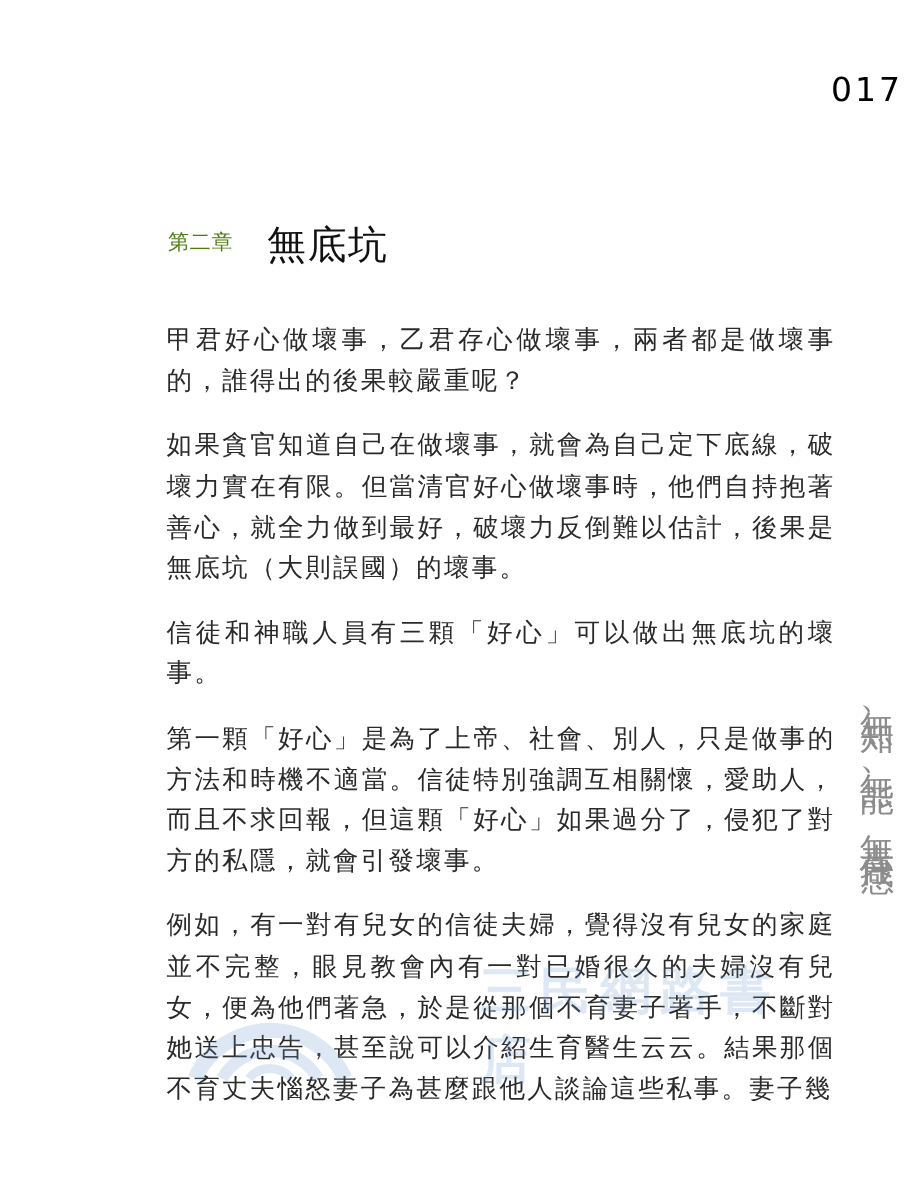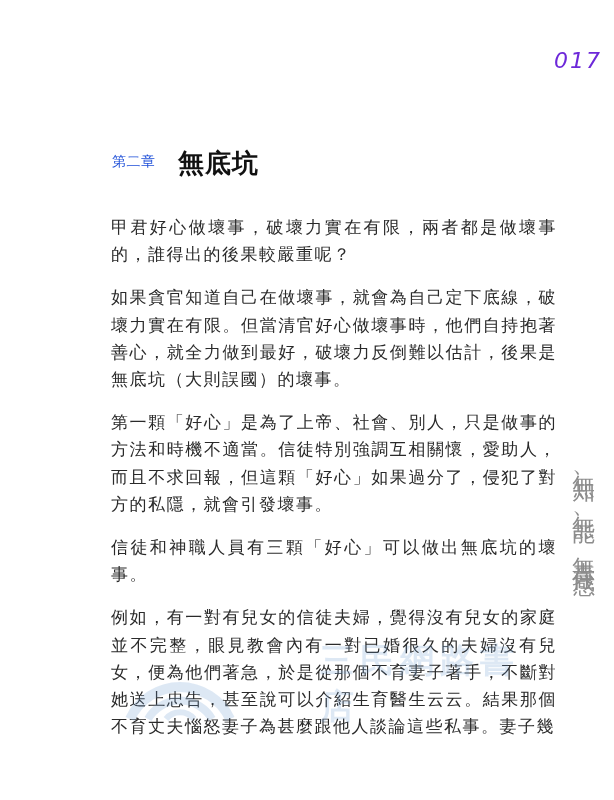--- a/index.html
+++ b/index.html
@@ -3,29 +3,29 @@
 <meta charset="utf-8">
 <style>
   html, body { margin: 0; padding: 0; }
   body {
     width: 614px; height: 800px; background: #ffffff; position: relative; overflow: hidden;
     font-family: "DejaVu Serif", "Liberation Serif", serif;
   }
   .page-number {
     position: absolute; right: 12px; top: 48px;
     font-family: "DejaVu Sans", "Liberation Sans", sans-serif;
-    font-size: 22px; color: #6d28d9; letter-spacing: 2px; font-style: italic;
+    font-size: 22px; color: #000000; letter-spacing: 2px;
   }
   .chapter-label {
     position: absolute; left: 112px; top: 153px;
-    font-size: 14px; color: #1d4ed8; letter-spacing: 0.5px;
+    font-size: 14px; color: #4d7c0f; letter-spacing: 0.5px;
   }
   .chapter-title {
     position: absolute; left: 178px; top: 146px;
-    font-size: 26px; font-weight: bold; color: #111111; letter-spacing: 1px;
+    font-size: 26px; font-weight: normal; color: #111111; letter-spacing: 1px;
   }
   .body-text {
     position: absolute; left: 111px; top: 214px; width: 446px;
     font-size: 17px; line-height: 27.2px; color: #2a2a2a;
     text-align: justify; letter-spacing: 1.5px;
   }
   .body-text p { margin: 0 0 16px 0; }
   .side-title {
     position: absolute; right: 14px; top: 456px;
     writing-mode: vertical-rl;
@@ -52,24 +52,24 @@
 </style>
 </head>
 <body>
 
 <div class="page-number">017</div>
 
 <div class="chapter-label">第二章</div>
 <div class="chapter-title">無底坑</div>
 
 <div class="body-text">
-  <p>甲君好心做壞事，破壞力實在有限，兩者都是做壞事的，誰得出的後果較嚴重呢？</p>
+  <p>甲君好心做壞事，乙君存心做壞事，兩者都是做壞事的，誰得出的後果較嚴重呢？</p>
   <p>如果貪官知道自己在做壞事，就會為自己定下底線，破壞力實在有限。但當清官好心做壞事時，他們自持抱著善心，就全力做到最好，破壞力反倒難以估計，後果是無底坑（大則誤國）的壞事。</p>
+  <p>信徒和神職人員有三顆「好心」可以做出無底坑的壞事。</p>
   <p>第一顆「好心」是為了上帝、社會、別人，只是做事的方法和時機不適當。信徒特別強調互相關懷，愛助人，而且不求回報，但這顆「好心」如果過分了，侵犯了對方的私隱，就會引發壞事。</p>
-  <p>信徒和神職人員有三顆「好心」可以做出無底坑的壞事。</p>
   <p>例如，有一對有兒女的信徒夫婦，覺得沒有兒女的家庭並不完整，眼見教會內有一對已婚很久的夫婦沒有兒女，便為他們著急，於是從那個不育妻子著手，不斷對她送上忠告，甚至說可以介紹生育醫生云云。結果那個不育丈夫惱怒妻子為甚麼跟他人談論這些私事。妻子幾</p>
 </div>
 
 <div class="side-title">無知、無能、無責任感</div>
 
 <div class="watermark">
   <svg class="wm-logo" viewBox="0 0 120 90">
     <path d="M10 85 A55 55 0 0 1 110 85" fill="none" stroke="#6a9ad0" stroke-width="10"></path>
     <path d="M28 85 A37 37 0 0 1 92 85" fill="none" stroke="#6a9ad0" stroke-width="8"></path>
     <path d="M46 85 A18 18 0 0 1 74 85" fill="none" stroke="#6a9ad0" stroke-width="6"></path>

